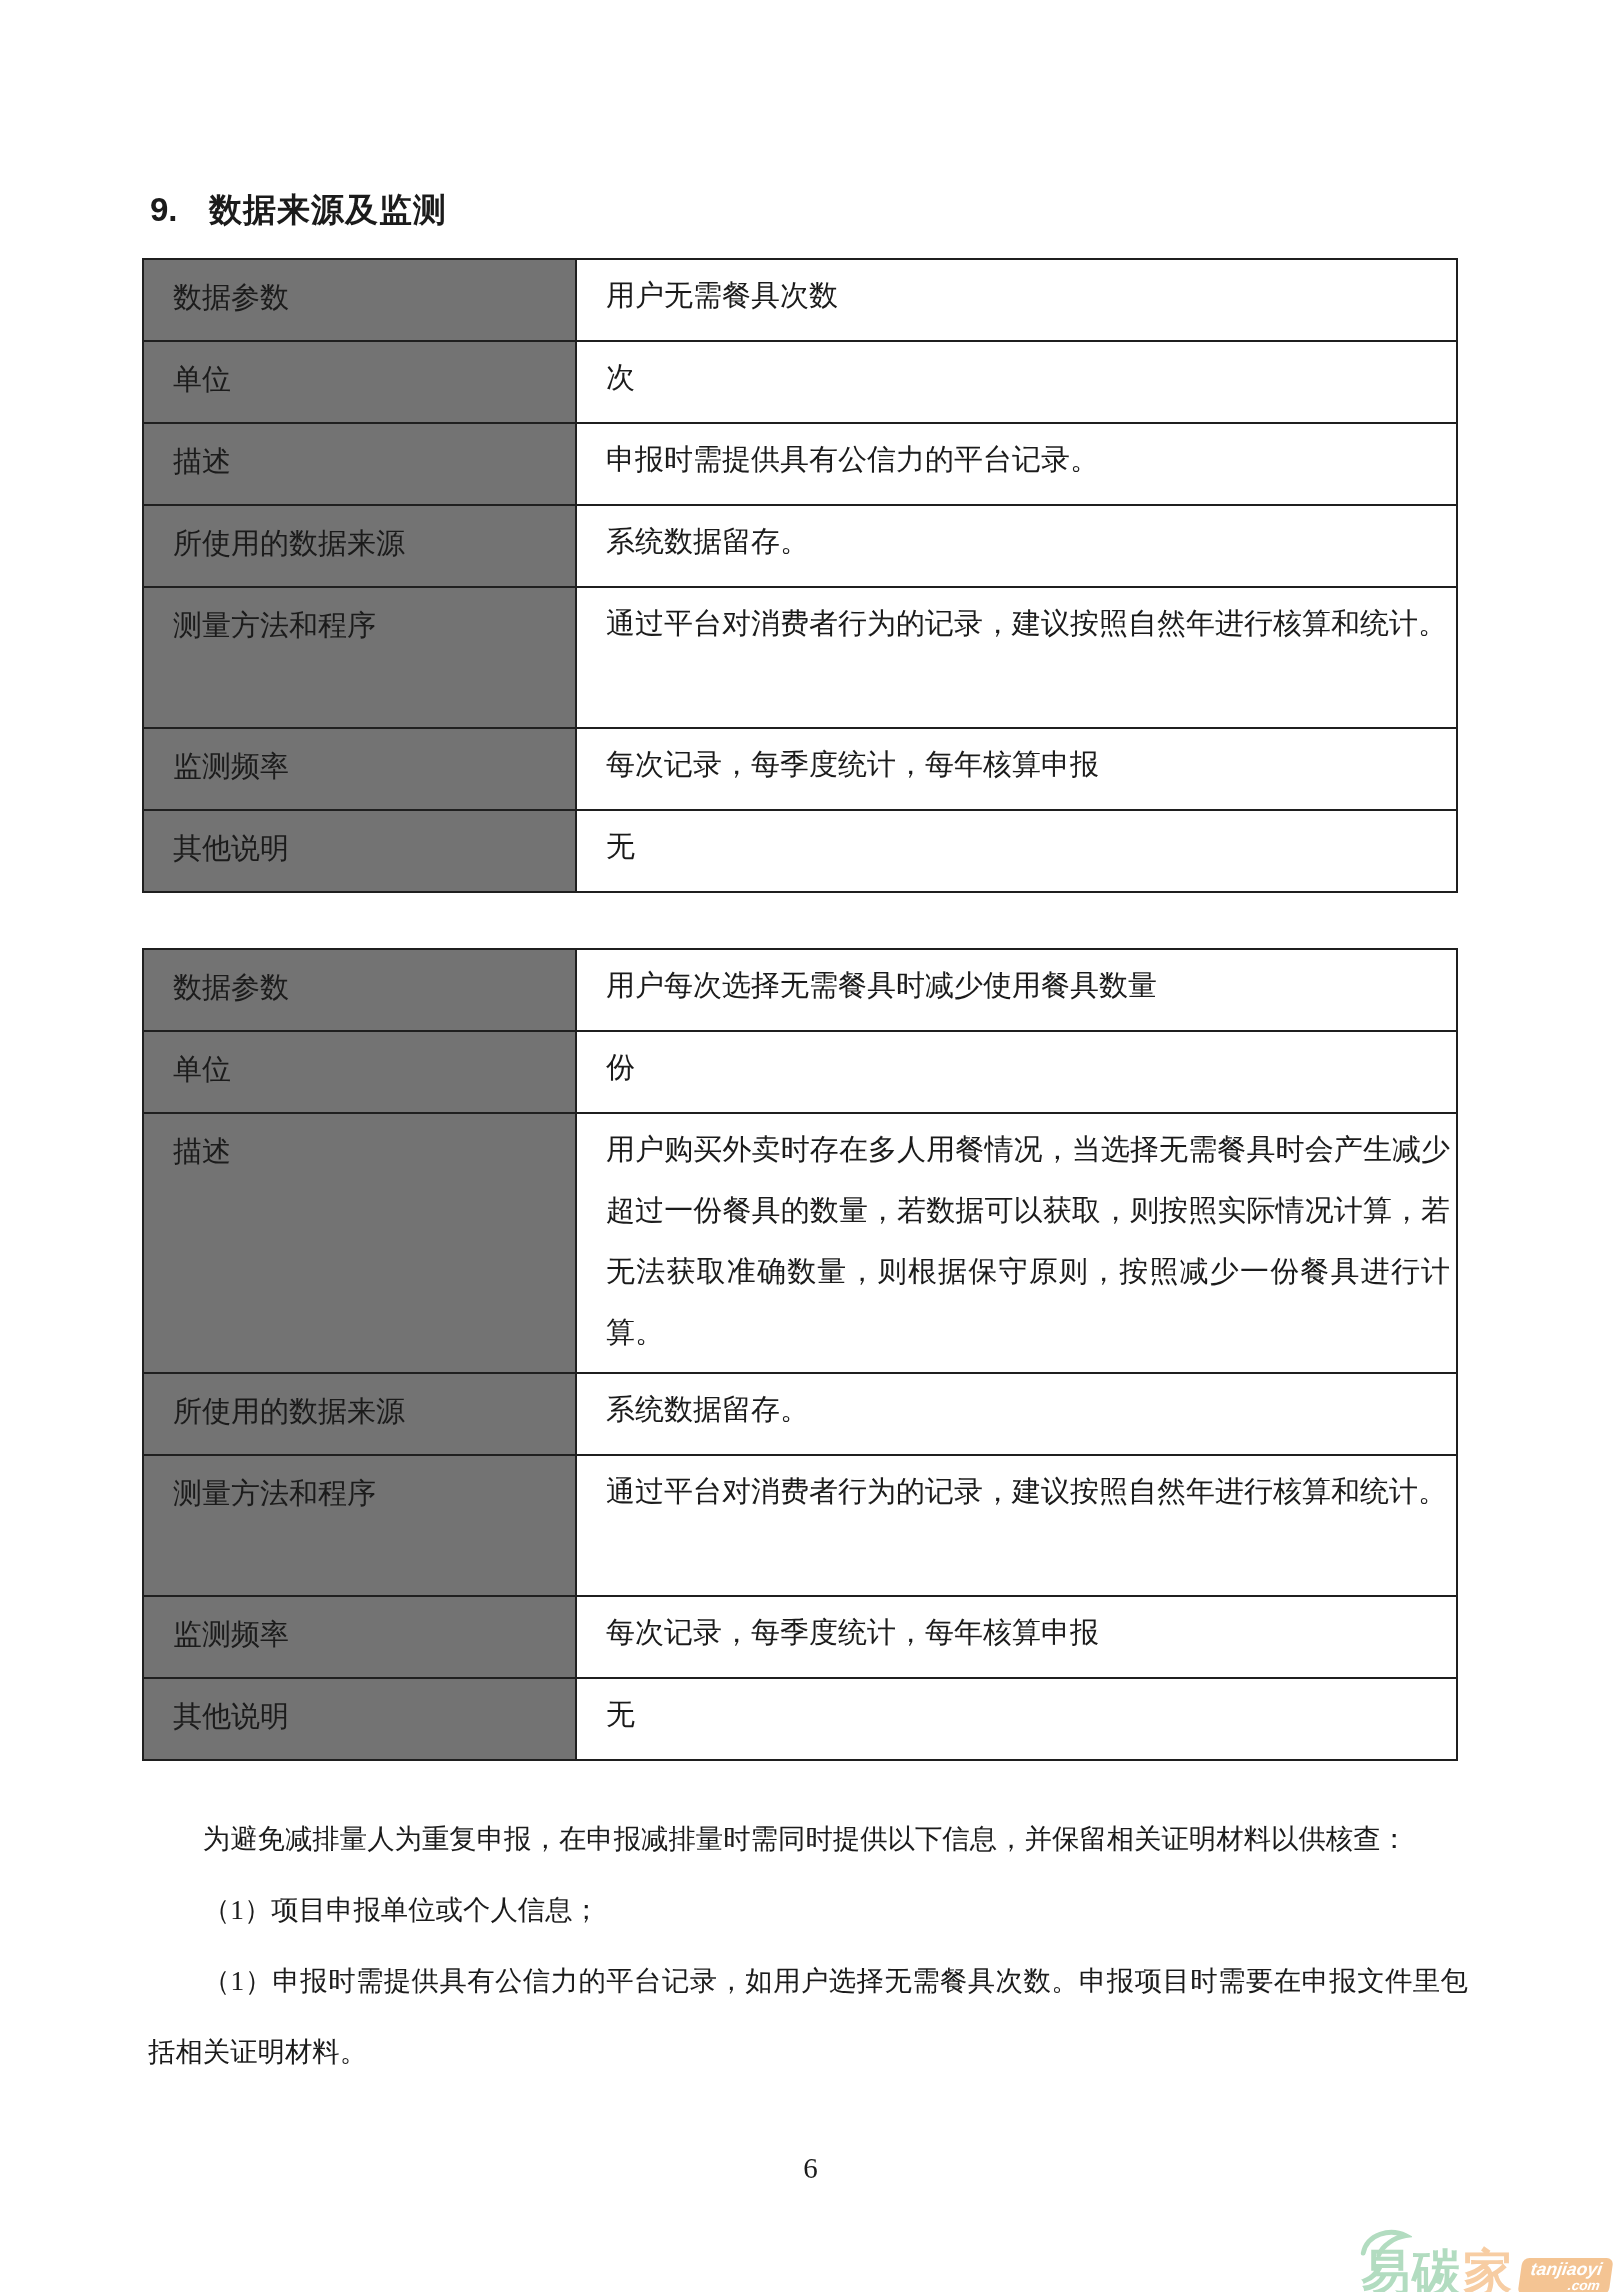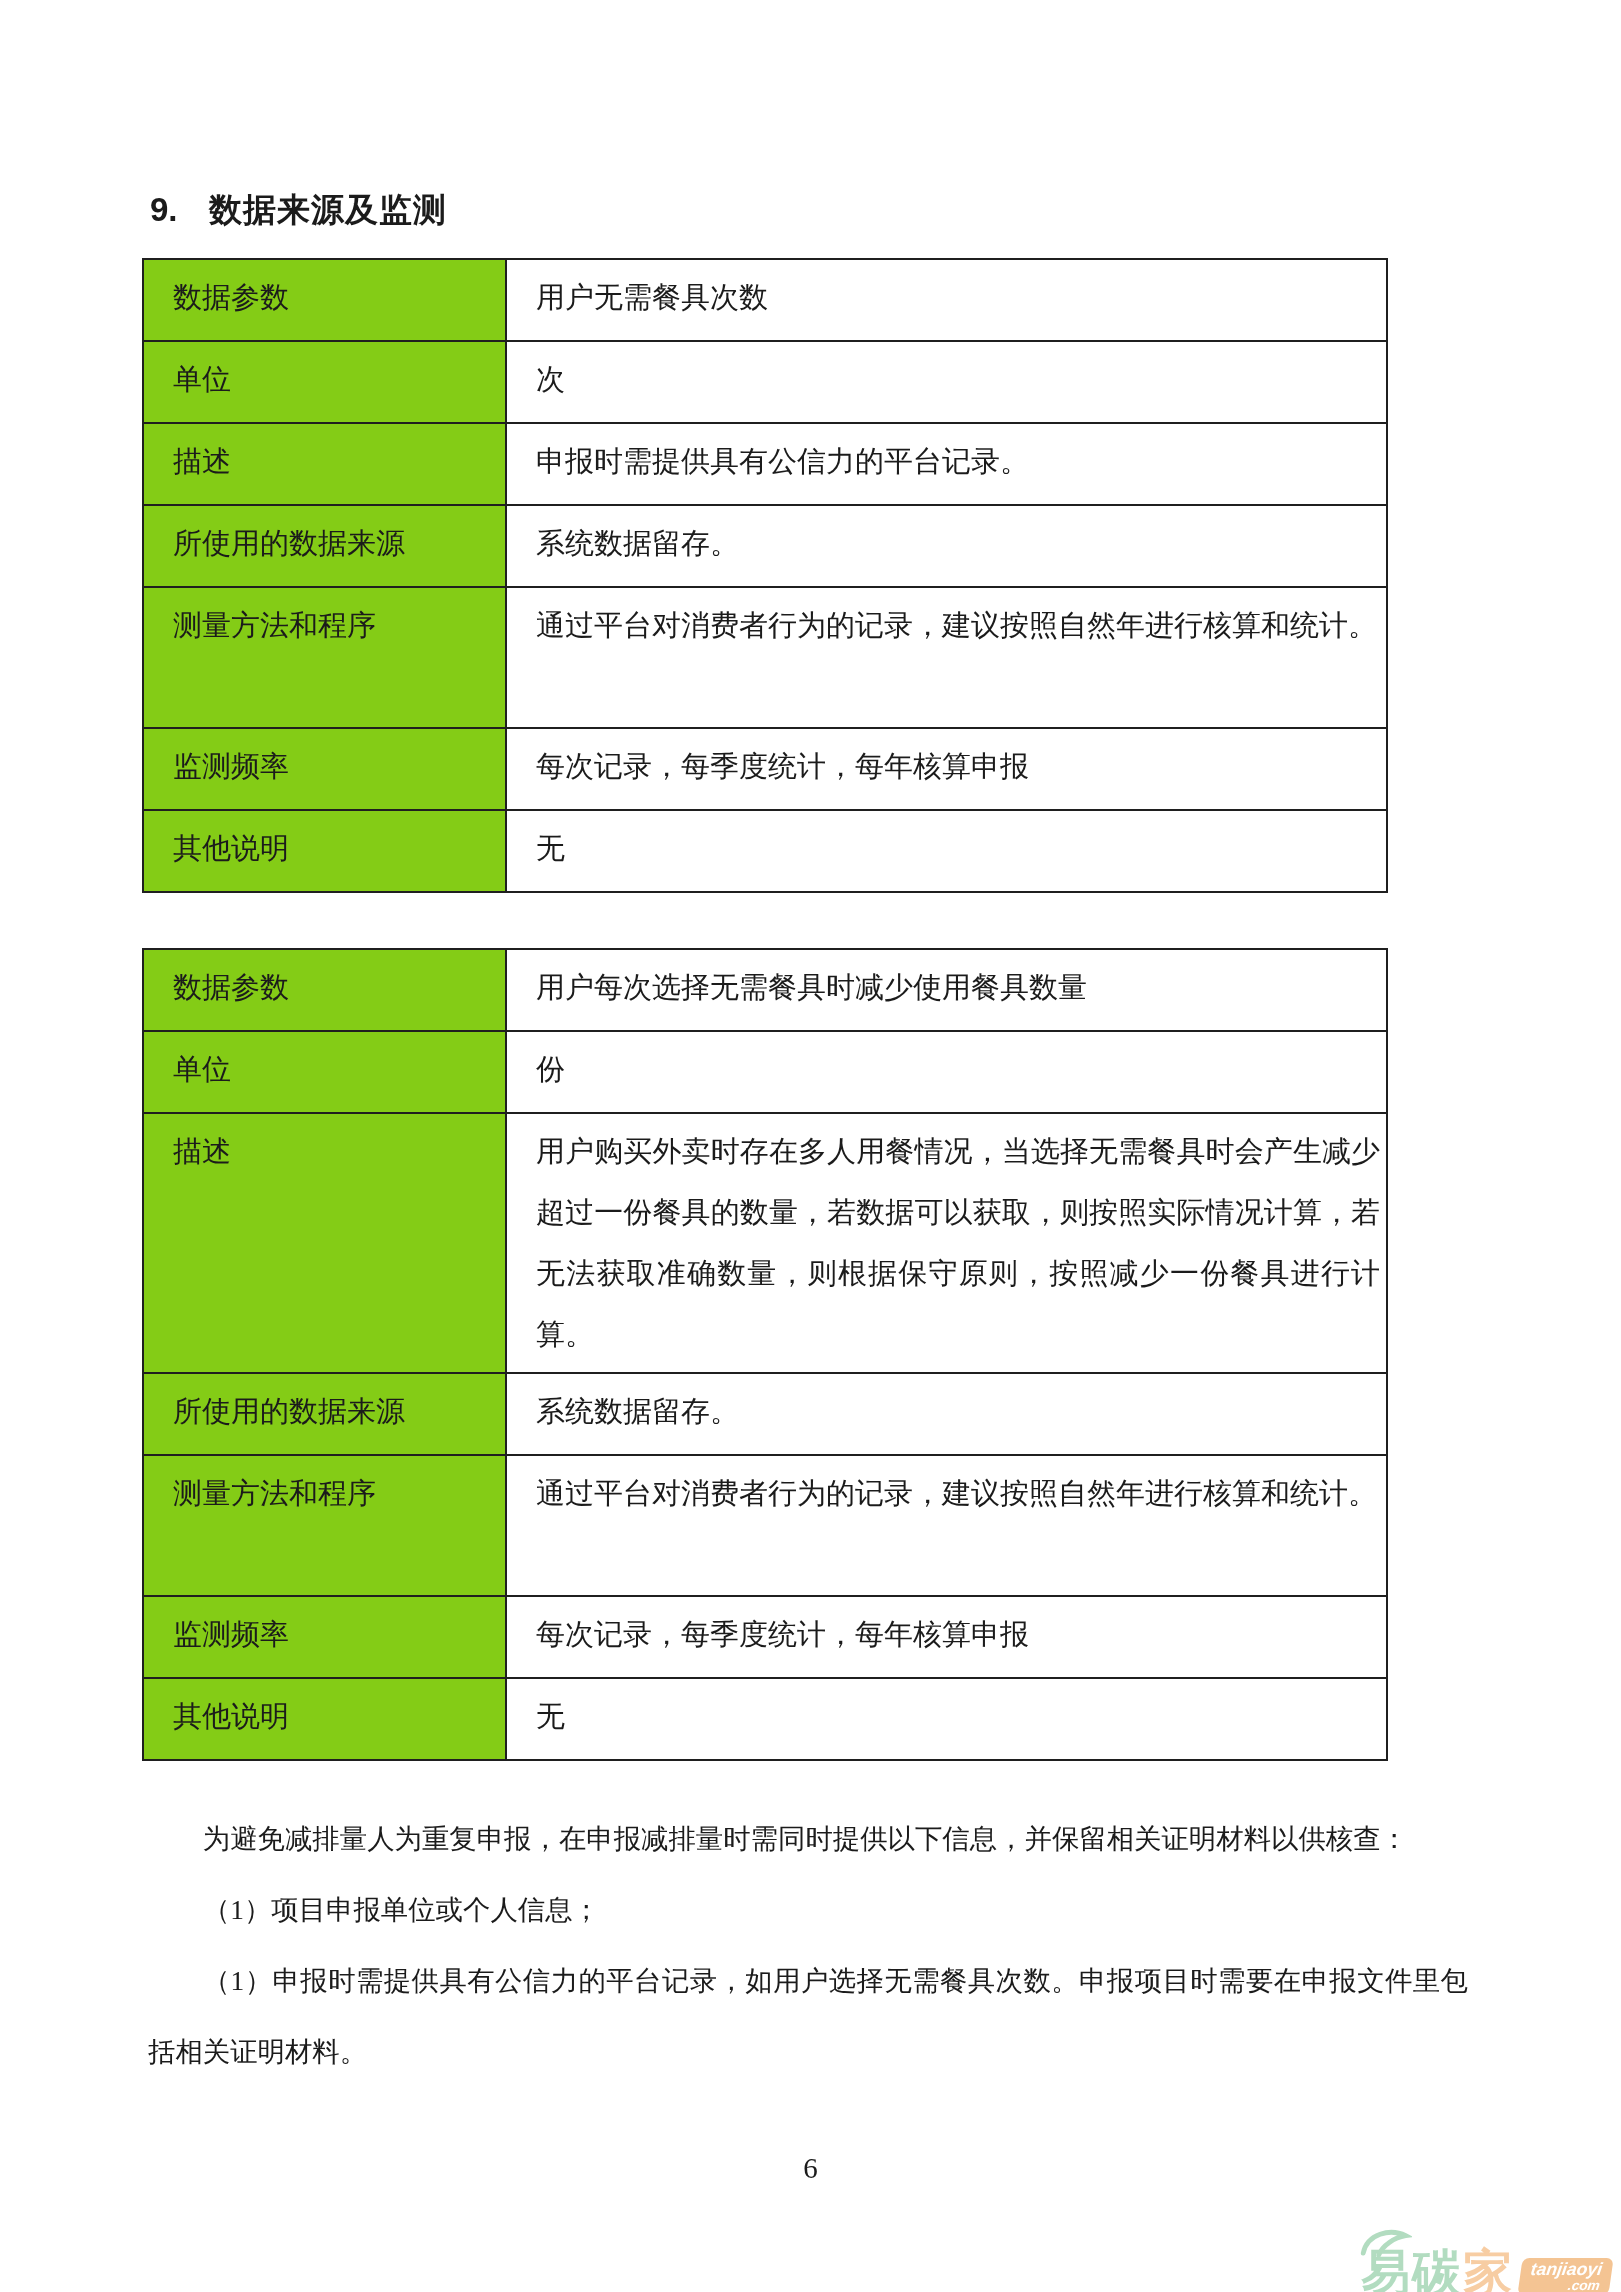--- a/index.html
+++ b/index.html
@@ -39,28 +39,29 @@
   .t2{top:948px;}
   table.data-table td{
     border:2px solid #1f1f1f;
     vertical-align:top;
     line-height:61px;
     padding:6.9px 5.9px 6.9px 29px;
     box-sizing:border-box;
   }
   table.data-table{border:2.9px solid #1f1f1f;}
   td.lbl{
-    width:363px;
-    background:#84cc16;
+    width:433px;
+    background:#737373;
     padding-left:33px;
   }
   td.val{
     width:881px;
     text-align:justify;
     text-justify:inter-character;
+    font-family:Liberation Mono, monospace;
   }
   .t1 tr{height:82px;}
   .t1 tr:nth-child(5){height:141px;}
   .t2 tr{height:82px;}
   .t2 tr:nth-child(3){height:251px;}
   .t2 tr:nth-child(5){height:141px;}
   
   .paras{
     position:absolute;
     left:148px;top:1804px;

